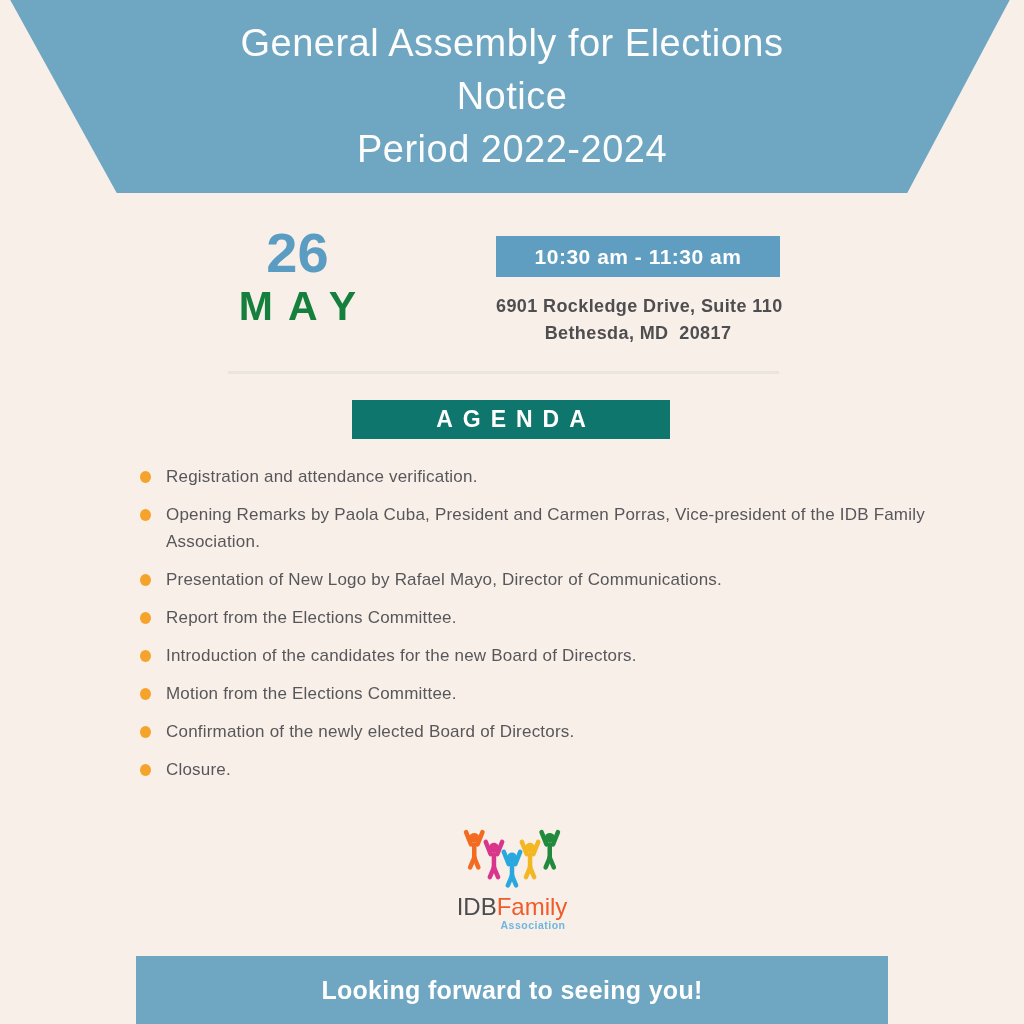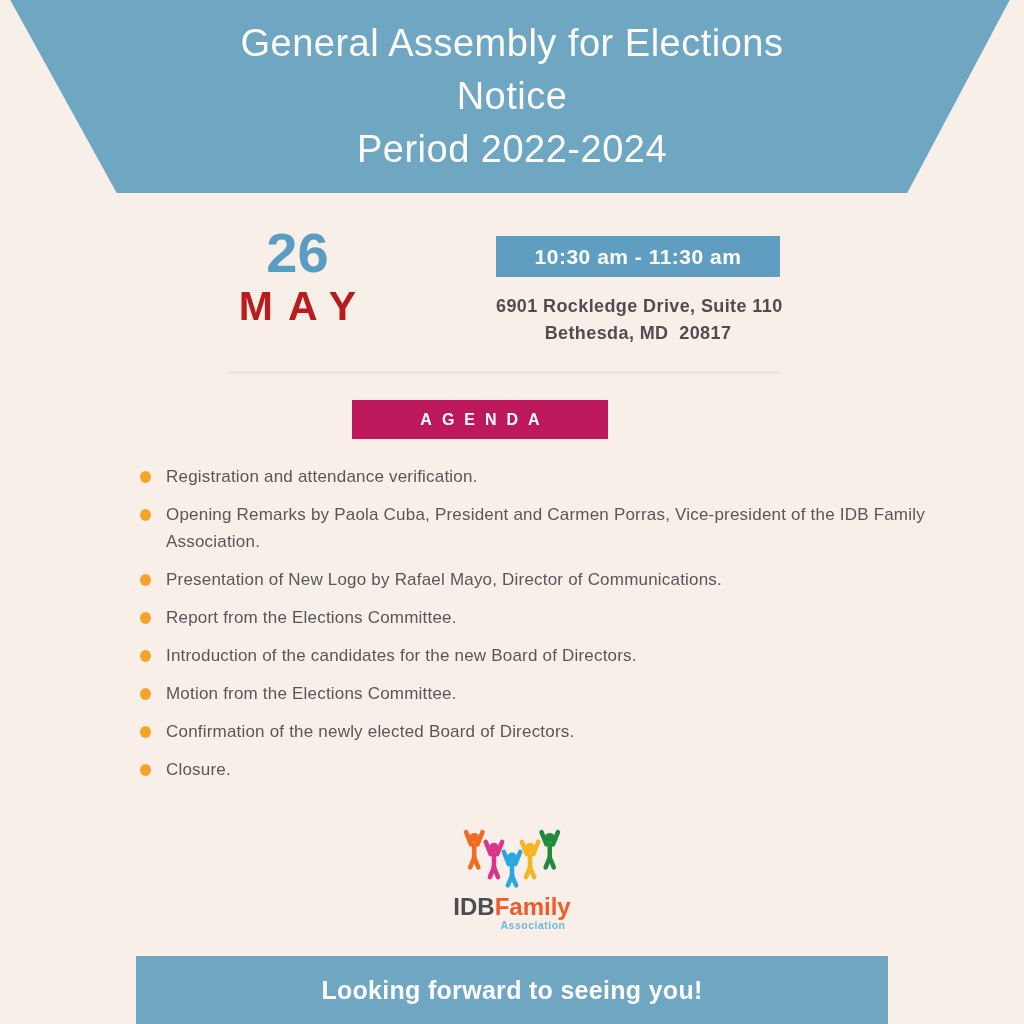--- a/index.html
+++ b/index.html
@@ -44,21 +44,21 @@
     font-size: 56px;
     line-height: 50px;
     font-weight: 800;
     color: #5B9CC3;
   }
   .date-month {
     margin-top: 8px;
     font-size: 41px;
     line-height: 41px;
     font-weight: 800;
-    color: #b91c1c;
+    color: #15803d;
     letter-spacing: 15px;
     padding-left: 15px; 
   }
 
   
   .details-block {
     position: absolute;
     left: 496px; top: 236px;
     width: 284px;
     text-align: center;
@@ -89,24 +89,24 @@
     position: absolute;
     left: 228px; top: 371px;
     width: 551px; height: 3px;
     background: #EAE4DE;
   }
 
   
   .agenda-btn {
     position: absolute;
     left: 352px; top: 400px;
-    width: 256px; height: 39px;
-    background: #be185d;
+    width: 318px; height: 39px;
+    background: #0f766e;
     color: #FFFFFF;
-    font-size: 16px;
+    font-size: 23px;
     font-weight: bold;
     letter-spacing: 10px;
     display: flex;
     align-items: center;
     justify-content: center;
     padding-left: 10px; 
     box-sizing: border-box;
   }
 
   
@@ -138,21 +138,21 @@
   .logo {
     position: absolute;
     left: 427px; top: 828px;
     width: 170px;
     text-align: center;
   }
   .logo-figures { display: block; margin: 0 auto; }
   .logo-wordmark {
     margin-top: 4px;
     font-size: 24px;
-    font-weight: bold;
+    font-weight: normal;
     line-height: 22px;
   }
   .logo-idb { color: #4D4D4F; }
   .logo-family { color: #F15A29; }
   .logo-assoc {
     font-size: 10.5px;
     font-weight: bold;
     color: #6FB6DE;
     letter-spacing: 0.5px;
     margin-top: 1px;

